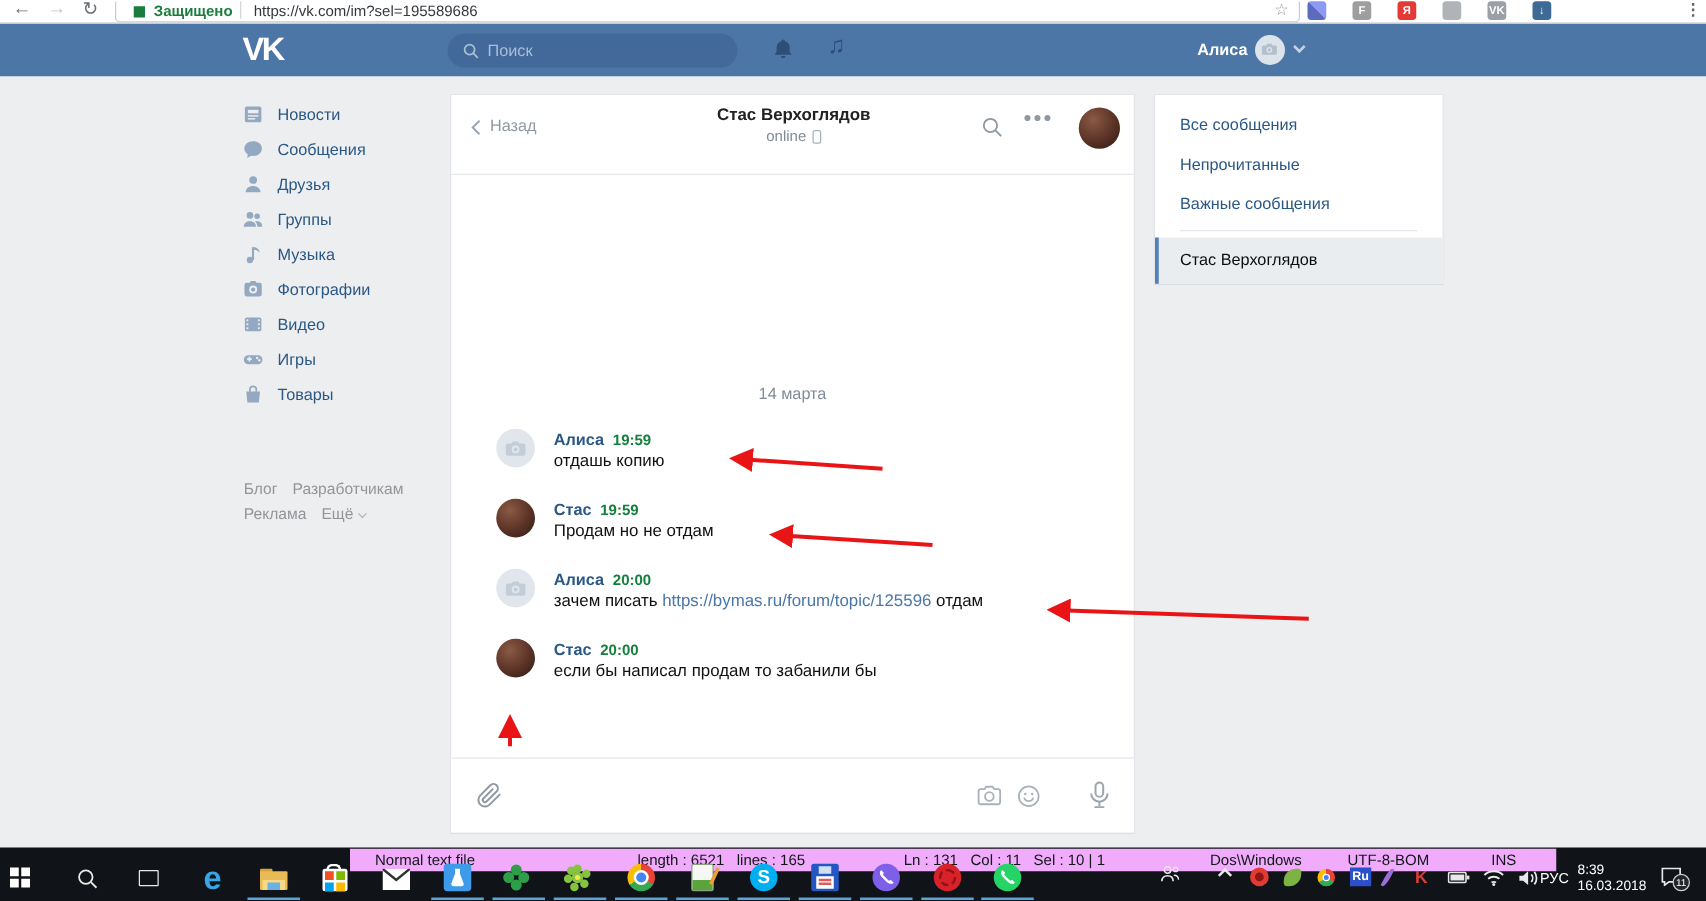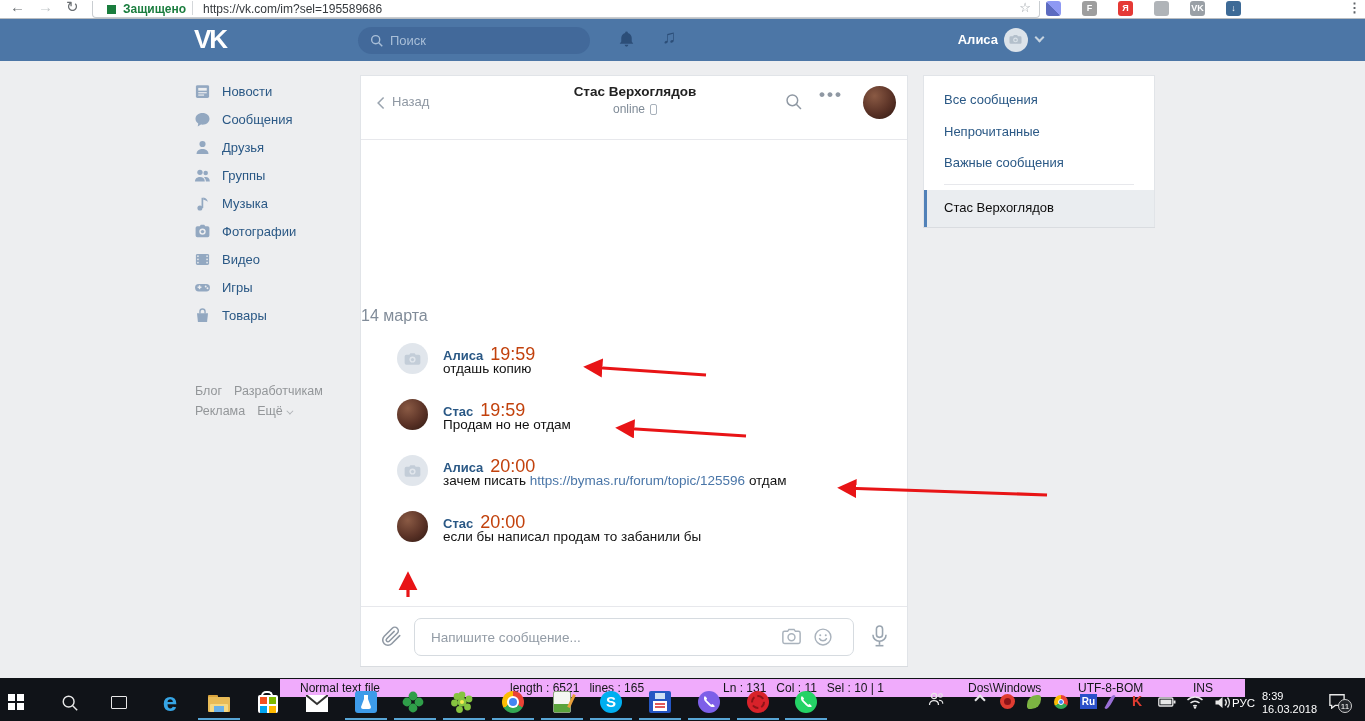--- a/index.html
+++ b/index.html
@@ -69,26 +69,26 @@
   #chat-status { font-size:12px; color:#7f8b97; margin-top:3px; }
   #phone-glyph { display:inline-block; width:7px; height:11px; border:1.2px solid #a8b1bb;
                  border-radius:2px; margin-left:5px; vertical-align:-2px; }
   #chat-search-ic { position:absolute; left:424px; top:17px; cursor:pointer; }
   #chat-dots { position:absolute; left:458px; top:9px; color:#8f98a3; font-size:17px;
                letter-spacing:2px; font-weight:bold; cursor:pointer; }
   #chat-avatar { position:absolute; left:502px; top:10px; width:33px; height:33px; border-radius:50%;
                  background:radial-gradient(circle at 35% 30%, #8a5a44, #5a3226 55%, #2e1812); }
   .photo-av { background:radial-gradient(circle at 35% 30%, #8a5a44, #5a3226 55%, #2e1812) !important; }
 
-  #date-sep { position:absolute; left:0; top:231px; width:100%; font-size:16px; color:#818c99; }
+  #date-sep { position:absolute; left:0; top:231px; width:100%; text-align:center; font-size:13px; color:#818c99; }
   .msg-row { position:absolute; left:0; width:100%; height:50px; }
   .msg-av { position:absolute; left:36px; top:0; width:31px; height:31px; border-radius:50%; background:#e1e6ec; }
   .msg-av svg { position:absolute; left:7px; top:9px; }
   .msg-name { position:absolute; left:82px; top:1px; font-size:13px; font-weight:bold; color:#2a5885; }
-  .msg-time { font-size:18px; font-weight:normal; color:#c2410c; margin-left:7px; }
+  .msg-time { font-size:12px; font-weight:bold; color:#15803d; margin-left:7px; }
   .msg-text { position:absolute; left:82px; top:18px; font-size:13.5px; color:#111; white-space:nowrap; }
   .msg-text a { color:#4a76a8; text-decoration:none; }
 
   #composer { position:absolute; left:0; top:530px; width:546px; height:60px; border-top:1px solid #e7e8ec;
               background:#fff; }
   #clip-ic { position:absolute; left:20px; top:19px; cursor:pointer; }
   #composer input { position:absolute; left:53px; top:11px; width:440px; height:38px;
                     border:1px solid #d6dbe0; border-radius:7px; font-size:13.5px; padding:0 70px 0 16px;
                     color:#333; outline:none; font-family:"Liberation Sans",sans-serif; }
   #composer input::placeholder { color:#939ca6; }
@@ -323,21 +323,20 @@
           <div class="msg-text">если бы написал продам то забанили бы</div>
         </div>
       </div>
 
     <div id="composer">
       <span id="clip-ic">
         <svg width="21" height="21" viewBox="0 0 24 24">
           <path d="M21.4 11.05l-9.19 9.19a6 6 0 0 1-8.49-8.49l9.19-9.19a4 4 0 0 1 5.66 5.66l-9.2 9.19a2 2 0 0 1-2.83-2.83l8.49-8.48" fill="none" stroke="#8f98a3" stroke-width="1.8" stroke-linecap="round"></path>
         </svg>
       </span>
-      <input placeholder="Напишите сообщение..." style="">
       <span id="cam-ic">
         <svg width="21" height="19" viewBox="0 0 24 22">
           <path d="M7.5 5 9 2.8h6L16.5 5H20a2 2 0 0 1 2 2v10a2 2 0 0 1-2 2H4a2 2 0 0 1-2-2V7a2 2 0 0 1 2-2z" fill="none" stroke="#a9b2bc" stroke-width="1.7"></path>
           <circle cx="12" cy="11.8" r="4" fill="none" stroke="#a9b2bc" stroke-width="1.7"></circle>
         </svg>
       </span>
       <span id="smile-ic">
         <svg width="20" height="20" viewBox="0 0 24 24">
           <circle cx="12" cy="12" r="9.5" fill="none" stroke="#a9b2bc" stroke-width="1.7"></circle>
           <circle cx="8.7" cy="9.8" r="1.2" fill="#a9b2bc"></circle>

